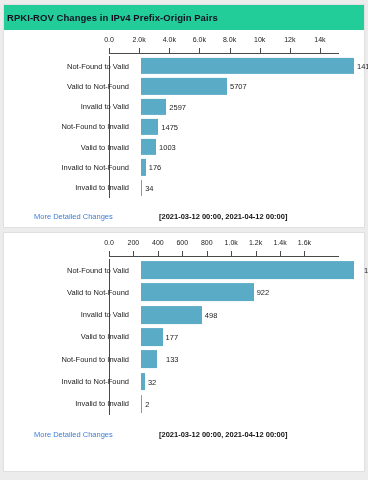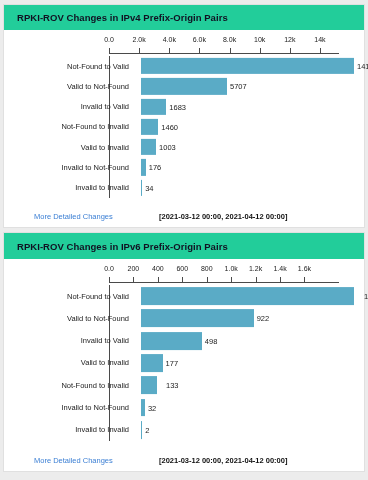--- a/index.html
+++ b/index.html
@@ -22,21 +22,21 @@
     margin: 4px 3px 0 3px;
     border: 1px solid #e0e0e0;
     display: flex;
     flex-direction: column;
   }
   .card-header {
     background: #22cd9a;
     height: 26px;
     display: flex;
     align-items: center;
-    padding-left: 13px;
+    padding-left: 3px;
   }
   .card-title {
     font-size: 9.5px;
     font-weight: bold;
     color: #112;
     letter-spacing: 0.05px;
     white-space: nowrap;
   }
   .card-body {
     position: relative;
@@ -168,26 +168,26 @@
             <span class="bar-value" style="left: 321.013px;">14138</span>
           </div>
           <div class="bar-row" style="position: absolute; left: 0px; top: 46.2857px; width: 100%; height: 20.2857px;">
             <span class="cat-label" style="right: 263px;">Valid to Not-Found</span>
             <span class="bar" style="left: 105px; width: 85.9855px; height: 16.2286px; background: rgb(90, 171, 198);"></span>
             <span class="bar-value" style="left: 193.985px;">5707</span>
           </div>
           <div class="bar-row" style="position: absolute; left: 0px; top: 66.5714px; width: 100%; height: 20.2857px;">
             <span class="cat-label" style="right: 263px;">Invalid to Valid</span>
             <span class="bar" style="left: 105px; width: 25.3572px; height: 16.2286px; background: rgb(90, 171, 198);"></span>
-            <span class="bar-value" style="left: 133.357px;">1683</span>
+            <span class="bar-value" style="left: 133.357px;">2597</span>
           </div>
           <div class="bar-row" style="position: absolute; left: 0px; top: 86.8571px; width: 100%; height: 20.2857px;">
             <span class="cat-label" style="right: 263px;">Not-Found to Invalid</span>
             <span class="bar" style="left: 105px; width: 17.3719px; height: 16.2286px; background: rgb(90, 171, 198);"></span>
-            <span class="bar-value" style="left: 125.372px;">1460</span>
+            <span class="bar-value" style="left: 125.372px;">1475</span>
           </div>
           <div class="bar-row" style="position: absolute; left: 0px; top: 107.143px; width: 100%; height: 20.2857px;">
             <span class="cat-label" style="right: 263px;">Valid to Invalid</span>
             <span class="bar" style="left: 105px; width: 15.1119px; height: 16.2286px; background: rgb(90, 171, 198);"></span>
             <span class="bar-value" style="left: 123.112px;">1003</span>
           </div>
           <div class="bar-row" style="position: absolute; left: 0px; top: 127.429px; width: 100%; height: 20.2857px;">
             <span class="cat-label" style="right: 263px;">Invalid to Not-Found</span>
             <span class="bar" style="left: 105px; width: 4.746px; height: 16.2286px; background: rgb(90, 171, 198);"></span>
             <span class="bar-value" style="left: 112.746px;">176</span>
@@ -199,23 +199,20 @@
           </div>
         </div>
     </div>
     <div class="card-footer">
       <a class="footer-link">More Detailed Changes</a>
       <span class="footer-range">[2021-03-12 00:00, 2021-04-12 00:00]</span>
     </div>
   </div>
 
   <div class="card" style="height:240px;">
-    <div class="card-header">
-      <span class="card-title">RPKI-ROV Changes in IPv6 Prefix-Origin Pairs</span>
-    </div>
     <div class="card-body" style="height:190px;">
       <div class="chart" id="chart1" style="height:190px;">
           <div class="axis-row" style="position: absolute; left: 0px; top: 6px; width: 100%;">
             <span class="tick" style="left: 105px;">0.0</span>
             <span class="tick-mark" style="left: 105px;"></span>
             <span class="tick" style="left: 129.432px;">200</span>
             <span class="tick-mark" style="left: 129.432px;"></span>
             <span class="tick" style="left: 153.865px;">400</span>
             <span class="tick-mark" style="left: 153.865px;"></span>
             <span class="tick" style="left: 178.297px;">600</span>

